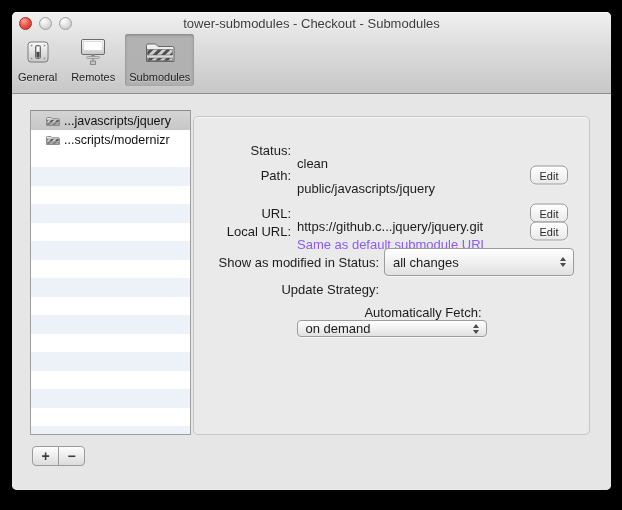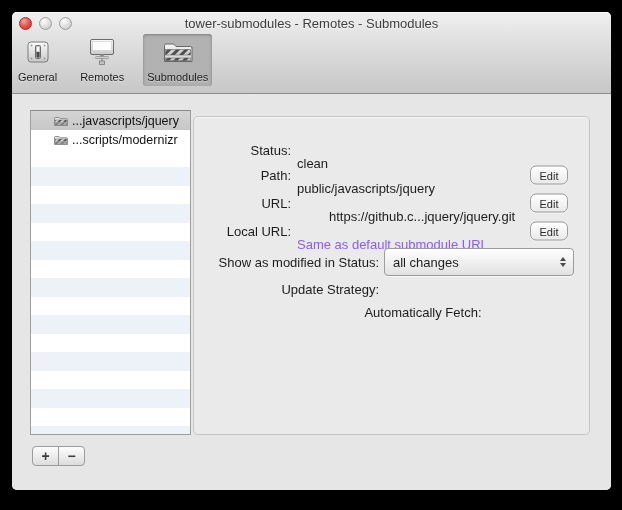--- a/index.html
+++ b/index.html
@@ -17,36 +17,36 @@
   .titlebar { position:absolute; top:0; left:0; width:100%; height:23px; }
   .title { text-align:center; line-height:23px; font-size:13px; color:#3c3c3c;
            text-shadow:0 1px 0 rgba(255,255,255,.55); white-space:nowrap; }
   .traffic { position:absolute; left:7px; top:5px; display:flex; gap:7px; }
   .tl { width:13px; height:13px; border-radius:50%; }
   .tl-close { background:radial-gradient(circle at 35% 28%, #ffa49c, #ea5148 50%, #c2382e);
               border:1px solid #9e2f27; }
   .tl-dim   { background:radial-gradient(circle at 35% 28%, #ffffff, #dcdcdc 55%, #bfbfbf);
               border:1px solid #9f9f9f; }
 
-  .toolbar { position:absolute; left:2px; top:22px; height:52px; display:flex; gap:15px; }
+  .toolbar { position:absolute; left:2px; top:22px; height:52px; display:flex; gap:6px; }
   .tool-item { display:flex; flex-direction:column; align-items:center;
                justify-content:flex-end; padding:3px 4px 3px; border-radius:3px; }
   .tool-item.selected { background:linear-gradient(to bottom, rgba(0,0,0,.22), rgba(0,0,0,.13));
                         box-shadow:inset 0 1px 3px rgba(0,0,0,.3); }
   .tool-label { font-size:11px; color:#1c1c1c; margin-top:2px;
                 text-shadow:0 1px 0 rgba(255,255,255,.4); white-space:nowrap; }
   .tool-icon { display:block; }
 
   
   .content { position:absolute; left:0; top:83px; width:100%; bottom:0; background:#e6e6e6; }
 
   
   .side-list { position:absolute; left:18px; top:15px; width:161px; height:325px;
                background:#fff; border:1px solid #9e9e9e; border-top-color:#8a8a8a; }
-  .side-item { height:19px; display:flex; align-items:center; gap:4px; padding-left:22px;
+  .side-item { height:19px; display:flex; align-items:center; gap:4px; padding-left:14px;
                font-size:12.5px; color:#111; white-space:nowrap; overflow:hidden; }
   .side-item.selected { background:linear-gradient(#d4d4d4,#c7c7c7); }
   .side-stripes { position:absolute; left:0; right:0; top:38px; bottom:0;
                   background:repeating-linear-gradient(to bottom,
                     #ffffff 0, #ffffff 18.5px, #edf2f8 18.5px, #edf2f8 37px); }
 
   
   .pm { position:absolute; left:20px; top:351px; display:flex; }
   .pm-btn { width:27px; height:20px; border:1px solid #9b9b9b;
             background:linear-gradient(#fdfdfd,#dcdcdc); color:#3c3c3c;
@@ -77,21 +77,21 @@
            display:flex; align-items:center; padding-left:8px;
            box-shadow:0 1px 0 rgba(255,255,255,.6); }
   .popup-text { font-size:13px; color:#1c1c1c; white-space:nowrap; }
   .arrows { margin-left:auto; margin-right:7px; display:flex; flex-direction:column; gap:2px; }
   .arr-up { width:0; height:0; border-left:3.5px solid transparent;
             border-right:3.5px solid transparent; border-bottom:4.5px solid #4a4a4a; }
   .arr-dn { width:0; height:0; border-left:3.5px solid transparent;
             border-right:3.5px solid transparent; border-top:4.5px solid #4a4a4a; }
 
   
-  .r1{top:22px;} .r2{top:47px;} .r3{top:75px;gap:32px;} .r4{top:103px;}
+  .r1{top:22px;} .r2{top:47px;} .r3{top:85px;} .r4{top:103px;}
   .r5{top:134px;} .r6{top:161px;} .r7{top:188px;flex-direction:column;}
 </style>
 </head>
 <body>
 
 <svg width="0" height="0" style="position:absolute" aria-hidden="true">
   <defs>
     <linearGradient id="gMetal" x1="0" y1="0" x2="0" y2="1">
       <stop offset="0" stop-color="#fbfbfb"></stop>
         <stop offset="1" stop-color="#c9c9c9"></stop>
@@ -113,21 +113,21 @@
 
 <div class="window">
 
   <div class="header">
     <div class="titlebar">
       <div class="traffic">
         <span class="tl tl-close"></span>
         <span class="tl tl-dim"></span>
         <span class="tl tl-dim"></span>
       </div>
-      <div class="title">tower-submodules - Remotes - Submodules</div>
+      <div class="title">tower-submodules - Checkout - Submodules</div>
     </div>
 
     <div class="toolbar">
       <div class="tool-item">
         <span class="tool-icon">
           <svg width="26" height="26" viewBox="0 0 26 26">
             <rect x="3" y="3" width="20" height="20" rx="3" fill="url(#gMetal)" stroke="#7a7a7a"></rect>
             <circle cx="6.5" cy="6.5" r="1" fill="#9b9b9b"></circle>
               <circle cx="19.5" cy="6.5" r="1" fill="#9b9b9b"></circle>
             <circle cx="6.5" cy="19.5" r="1" fill="#9b9b9b"></circle>
@@ -231,17 +231,24 @@
             </span>
         </span>
       </div>
 
       <div class="form-row r6">
         <span class="fr-label lbl-wide">Update Strategy:</span>
       </div>
 
       <div class="form-row r7">
         <span class="fr-label lbl-wide">Automatically Fetch:</span>
+        <span class="popup">
+          <span class="popup-text">on demand</span>
+          <span class="arrows">
+              <span class="arr-up"></span>
+              <span class="arr-dn"></span>
+            </span>
+        </span>
       </div>
 
     </div>
   </div>
 </div>
 
 </body></html>

